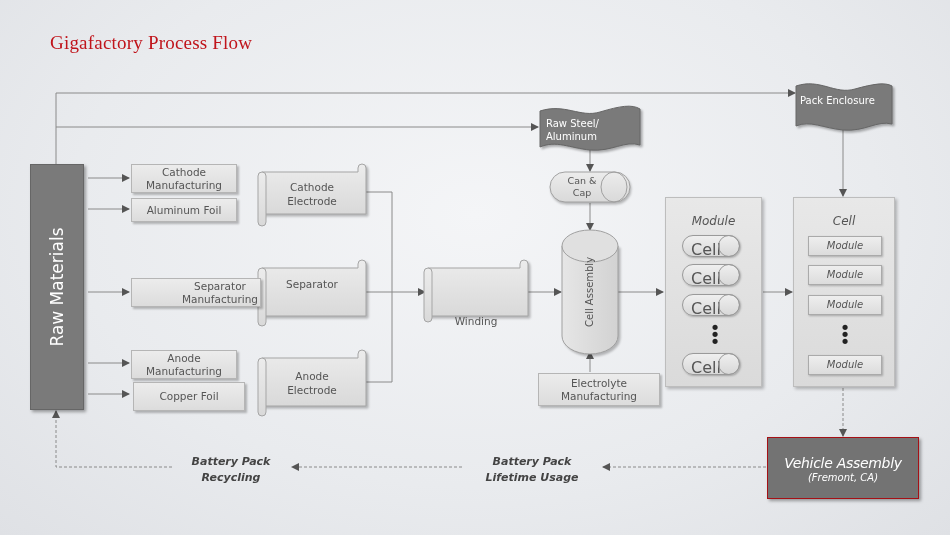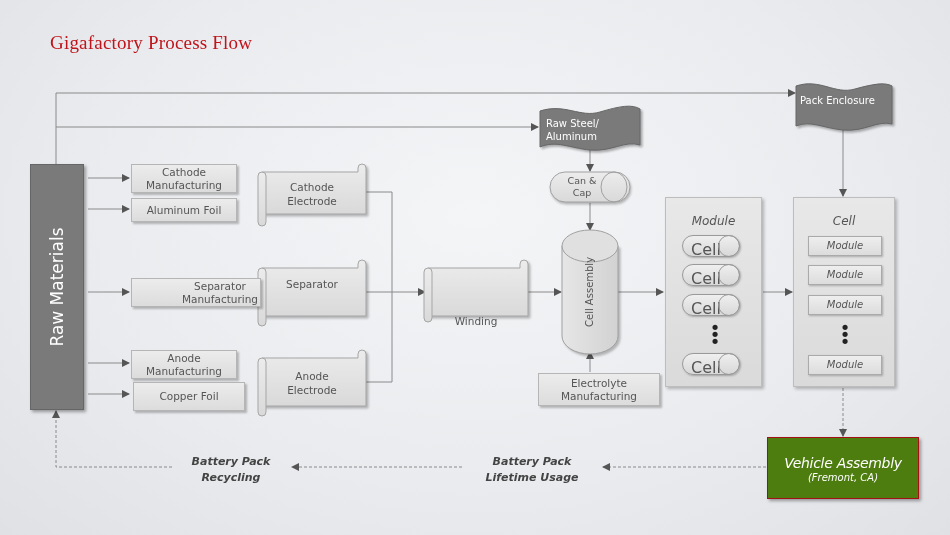--- a/index.html
+++ b/index.html
@@ -11,21 +11,21 @@
   .raw span{position:absolute;left:50%;top:50%;transform:translate(-50%,-50%) rotate(-90deg);white-space:nowrap;color:#fff;font-size:17px;font-family:"DejaVu Sans", sans-serif;}
   .container{position:absolute;background:linear-gradient(#e8e8e8,#dadada);border:1px solid #bdbdbd;box-shadow:2px 2px 3px rgba(0,0,0,0.25);box-sizing:border-box;}
   .container .hdr{position:absolute;left:0;right:0;top:16px;text-align:center;font-style:italic;font-size:12px;color:#555;}
   .cell{position:absolute;left:16px;width:58px;height:22px;border:1px solid #9a9a9a;border-radius:11px;background:linear-gradient(#efefef,#d8d8d8);box-shadow:1px 1px 2px rgba(0,0,0,0.25);box-sizing:border-box;font-size:16px;color:#555;}
   .cell .lbl{position:absolute;left:8px;top:4px;width:28px;text-align:center;}
   .cell .cap{position:absolute;right:-1px;top:-1px;width:22px;height:22px;border:1px solid #9a9a9a;border-radius:50%;box-sizing:border-box;}
   .mod{position:absolute;left:14px;width:74px;height:20px;background:linear-gradient(#eeeeee,#dcdcdc);border:1px solid #aaa;box-shadow:1px 1px 2px rgba(0,0,0,0.25);box-sizing:border-box;font-size:10px;font-style:italic;color:#555;text-align:center;line-height:18px;}
   .dots{position:absolute;font-size:18px;line-height:7px;color:#222;text-align:center;width:20px;}
   .flagtext{position:absolute;color:#fff;font-weight:normal;font-size:10px;text-align:left;line-height:13px;}
   .bold-it{position:absolute;font-weight:bold;font-style:italic;font-size:11px;color:#444;text-align:center;line-height:16px;}
-  .vehicle{position:absolute;left:767px;top:437px;width:152px;height:62px;background:#4d7c0f;border:1px solid #a51015;box-shadow:2px 2px 3px rgba(0,0,0,0.35);box-sizing:border-box;color:#fff;text-align:center;}
+  .vehicle{position:absolute;left:767px;top:437px;width:152px;height:62px;background:#737373;border:1px solid #a51015;box-shadow:2px 2px 3px rgba(0,0,0,0.35);box-sizing:border-box;color:#fff;text-align:center;}
   .vehicle .m{font-style:italic;font-size:14px;margin-top:17px;letter-spacing:-0.3px;}
   .vehicle .s{font-style:italic;font-size:10px;margin-top:1px;}
   svg.lines{position:absolute;left:0;top:0;}
   .scrolltext{position:absolute;text-align:center;font-size:10.5px;line-height:14px;color:#555;display:flex;align-items:center;justify-content:center;}
   .cyltext{position:absolute;transform:rotate(-90deg);font-size:10px;line-height:12px;text-align:center;color:#555;white-space:nowrap;}
 </style>
 </head>
 <body>
 
 <div id="stage">

